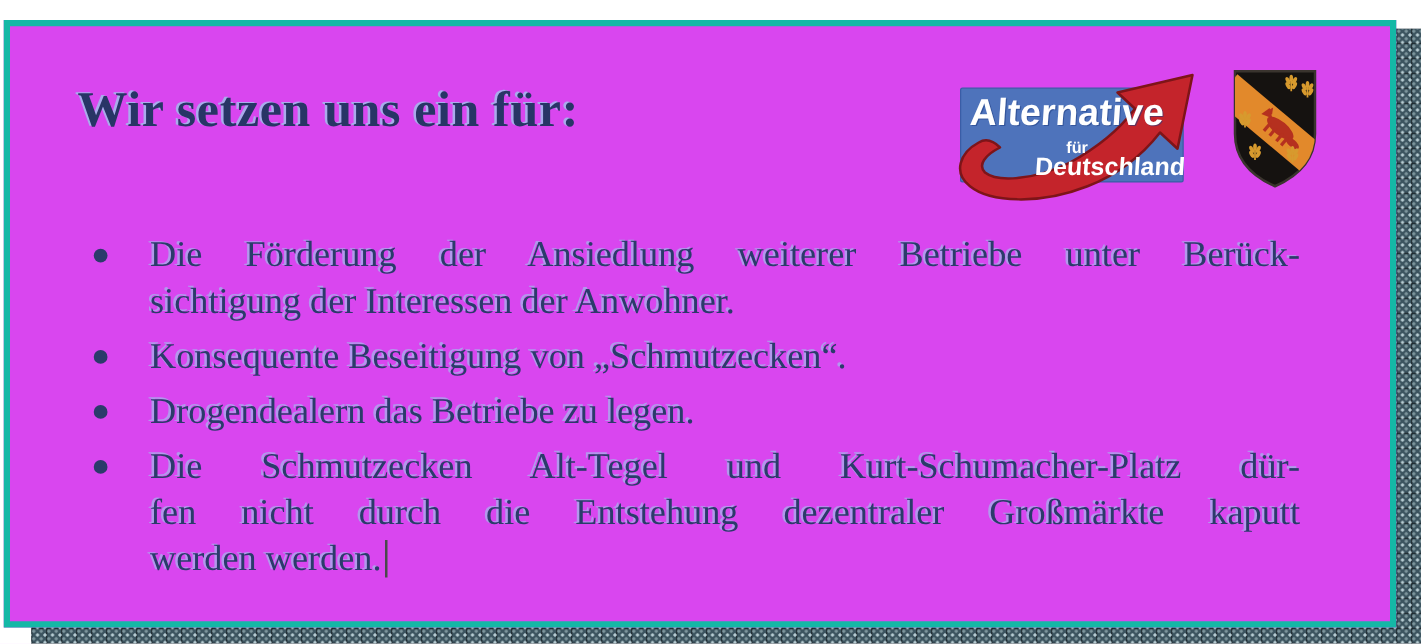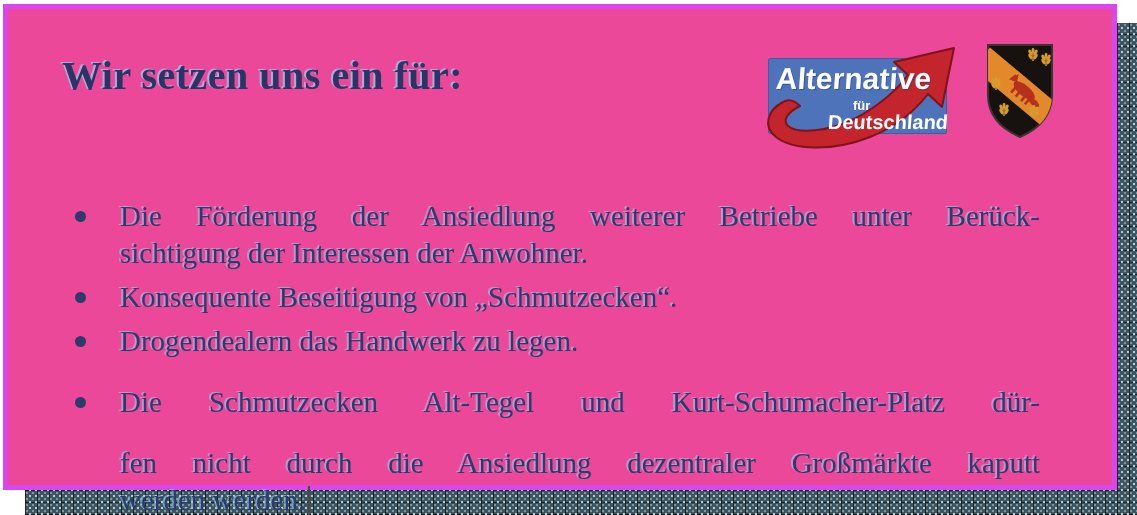--- a/index.html
+++ b/index.html
@@ -11,34 +11,34 @@
     background-color:#3c545f;
     background-image:
       radial-gradient(circle, #b7ccd2 1px, rgba(0,0,0,0) 1.6px),
       radial-gradient(circle, #7e969d 1px, rgba(0,0,0,0) 1.6px),
       repeating-linear-gradient(0deg, rgba(0,0,0,0.6) 0 1px, rgba(0,0,0,0) 1px 12px),
       repeating-linear-gradient(90deg, rgba(0,0,0,0.6) 0 1px, rgba(0,0,0,0) 1px 12px);
     background-size:6px 6px,6px 6px,12px 12px,12px 12px;
     background-position:2px 2px,5px 5px,0 0,0 0;}
 
   
-  .page{position:absolute;left:3px;top:4px;width:1104px;height:476px;
-        background:#ec4899;border:5px solid #d946ef;}
+  .page{position:absolute;left:3px;top:16px;width:1104px;height:476px;
+        background:#d946ef;border:5px solid #14b8a6;}
 
   .title{position:absolute;left:54px;top:43px;margin:0;
          font-size:40px;font-weight:bold;color:#283566;letter-spacing:.5px;
          text-shadow:-2px -1px 0 rgba(154,206,235,0.75);}
 
   .list{position:absolute;left:112px;top:165px;width:920px;}
   .bullet-item{position:relative;margin:0 0 7px 0;padding:0;list-style:none;}
   .dot{position:absolute;left:-45px;top:13px;width:11px;height:11px;border-radius:50%;
        background:#2b3b6b;}
   .line{font-size:29px;line-height:37px;color:#2b3b6b;
         text-shadow:-2px -1px 0 rgba(154,206,235,0.6);}
-  .fill{text-align:justify;text-align-last:justify;margin-top:24px;}
+  .fill{text-align:justify;text-align-last:justify;}
   .caret{display:inline-block;width:2px;height:30px;background:#4a4a4a;
          vertical-align:-6px;margin-left:3px;}
 
   
   .afd{position:absolute;left:750px;top:25px;width:210px;height:125px;}
   .afd-box{position:absolute;left:10px;top:24px;width:177px;height:74px;
            background:#4e73bb;border:1px solid #3a5da6;border-radius:2px;}
   .afd-arrow{position:absolute;left:0;top:0;z-index:2;}
   .afd-word1{position:absolute;left:18px;top:28px;z-index:3;
              font-family:"Liberation Sans","DejaVu Sans",sans-serif;
@@ -123,25 +123,25 @@
         <div class="line">sichtigung der Interessen der Anwohner.</div>
       </li>
 
       <li class="bullet-item">
         <span class="dot"></span>
         <div class="line">Konsequente Beseitigung von „Schmutzecken“.</div>
       </li>
 
       <li class="bullet-item">
         <span class="dot"></span>
-        <div class="line">Drogendealern das Handwerk zu legen.</div>
+        <div class="line">Drogendealern das Betriebe zu legen.</div>
       </li>
 
       <li class="bullet-item">
         <span class="dot"></span>
         <div class="line fill">Die Schmutzecken Alt-Tegel und Kurt-Schumacher-Platz dür-</div>
-        <div class="line fill">fen nicht durch die Ansiedlung dezentraler Großmärkte kaputt</div>
+        <div class="line fill">fen nicht durch die Entstehung dezentraler Großmärkte kaputt</div>
         <div class="line"><span>werden werden.</span><span class="caret"></span></div>
       </li>
 
     </ul>
   </div>
 </div>
 
 </body></html>

